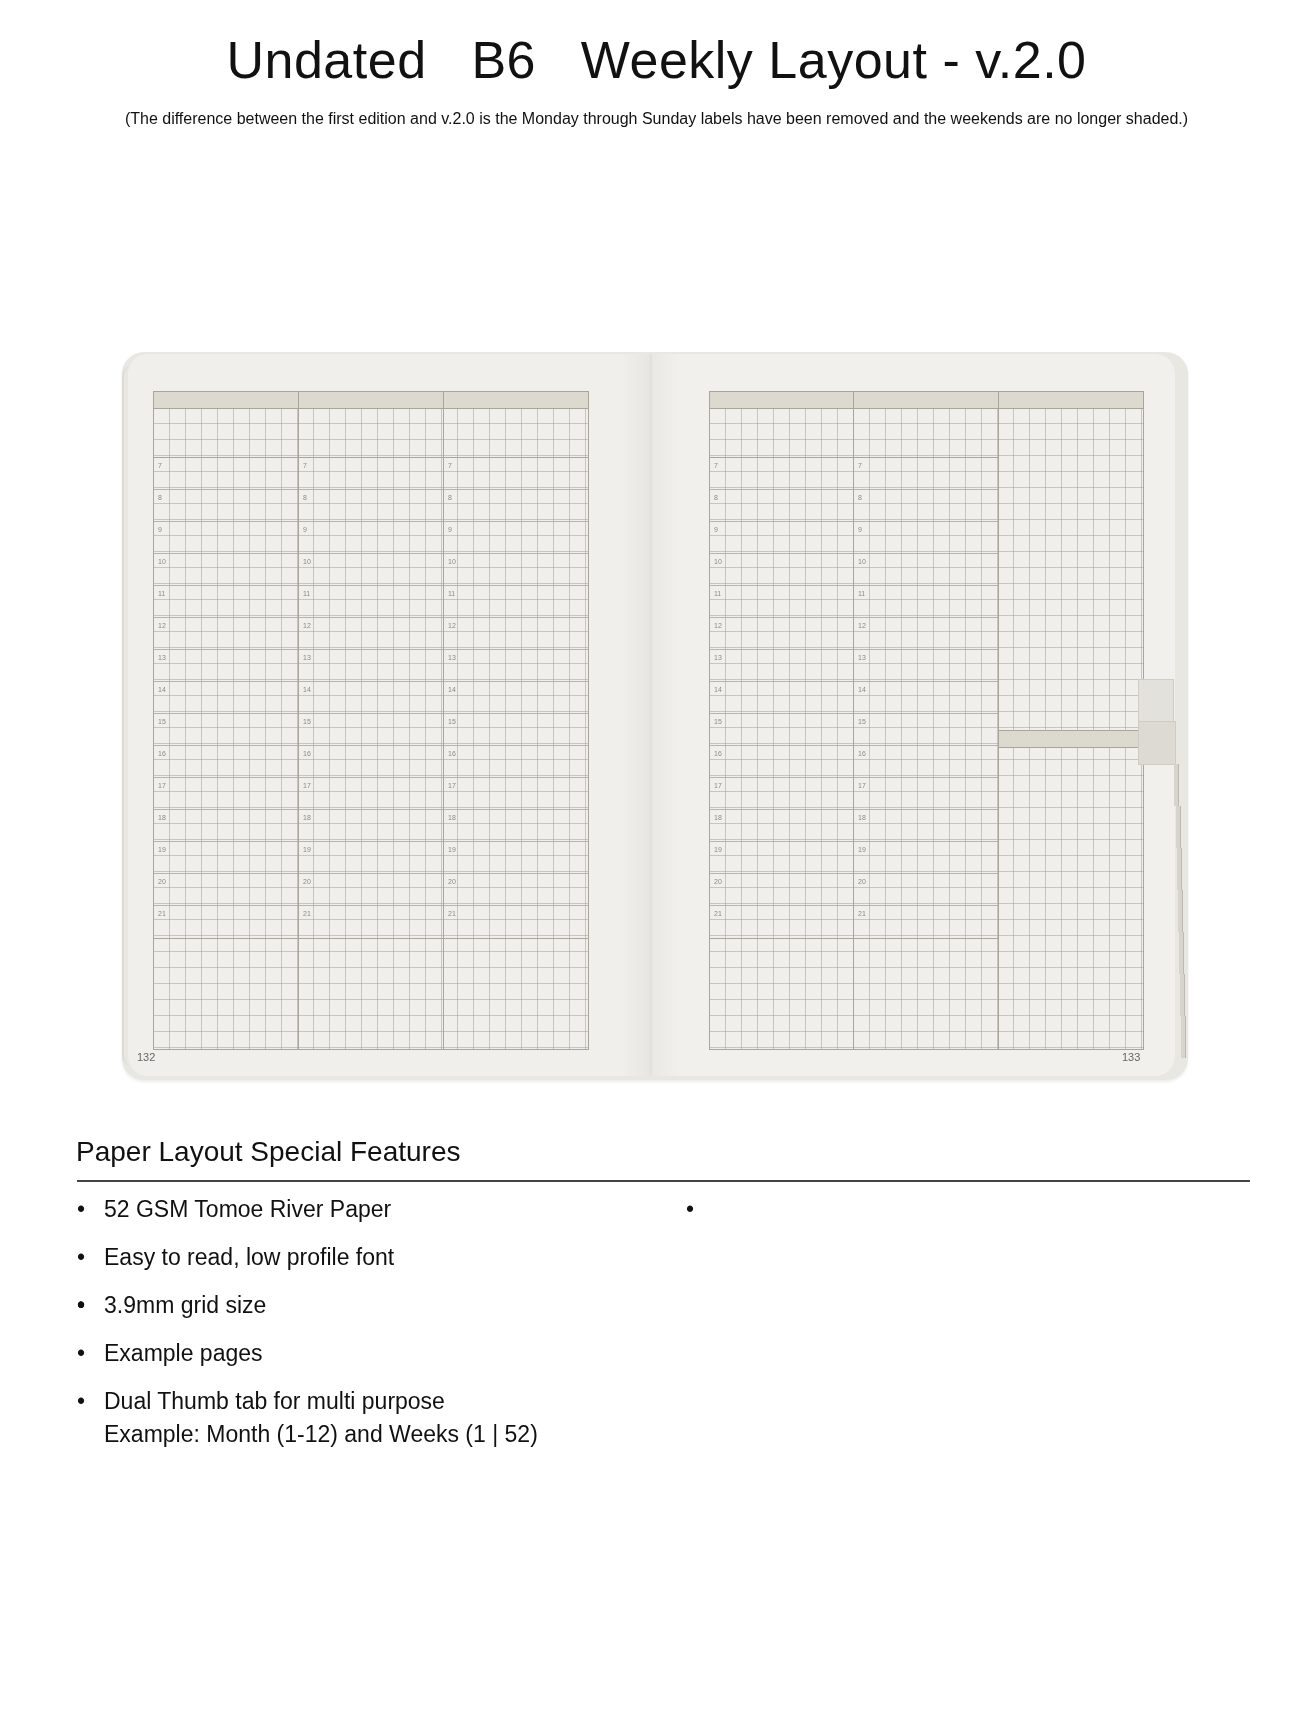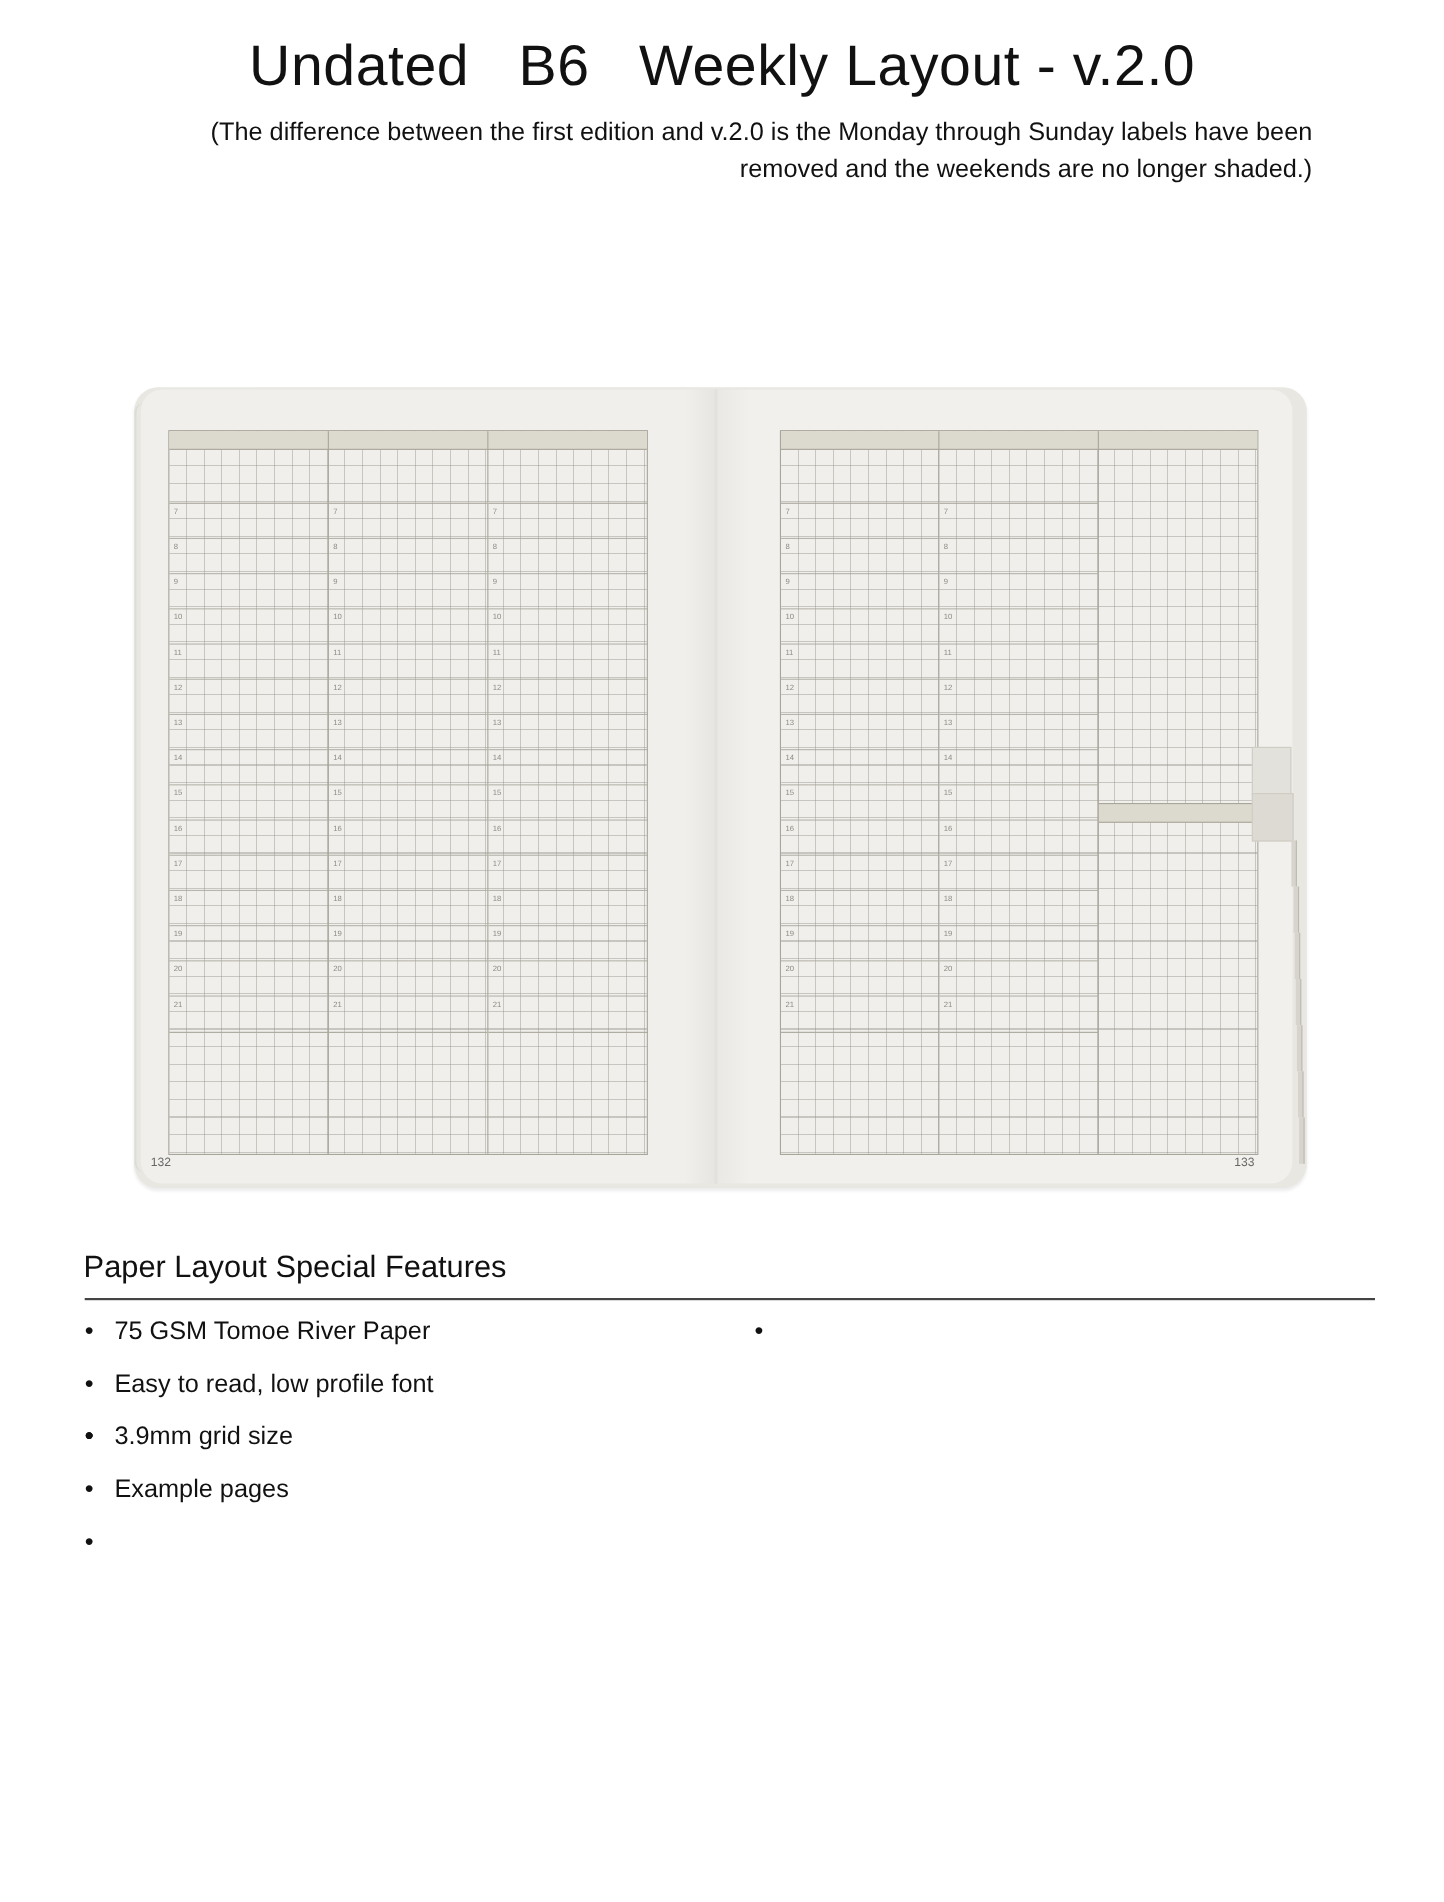--- a/index.html
+++ b/index.html
@@ -1,21 +1,21 @@
 <!DOCTYPE html>
 <html><head>
 <meta charset="utf-8">
 <style>
   html, body { margin:0; padding:0; background:#ffffff; }
   body { width:1313px; height:1729px; position:relative; overflow:hidden;
          font-family:"Liberation Sans", "DejaVu Sans", sans-serif; color:#111; }
   .title { position:absolute; left:0; width:1313px; top:30px; text-align:center;
            font-size:52px; font-weight:400; letter-spacing:0.5px; white-space:pre; }
-  .subtitle { position:absolute; left:120px; width:1073px; top:102px; text-align:right;
-              font-size:23px; line-height:34px; }
+  .subtitle { position:absolute; left:120px; width:1073px; top:102px; text-align:center;
+              font-size:16px; line-height:34px; }
 
   .notebook { position:absolute; left:122px; top:352px; width:1066px; height:728px; }
   .cover { position:absolute; left:0; top:0; width:1066px; height:728px;
            background:#e8e7e2; border-radius:22px;
            box-shadow: 0 2px 3px rgba(0,0,0,0.08); }
   .page-left { position:absolute; left:6px; top:2px; width:522px; height:722px;
                background:#f0efeb; border-radius:20px 0 0 20px; }
   .page-right { position:absolute; left:528px; top:2px; width:525px; height:722px;
                 background:#f1f0ec; border-radius:0 20px 20px 0; }
   .spine-shade { position:absolute; left:500px; top:2px; width:60px; height:722px;
@@ -236,23 +236,24 @@
   <div class="side-tab" style="left:1056px; top:538px; height:42px;"></div>
   <div class="side-tab" style="left:1057px; top:580px; height:42px;"></div>
   <div class="side-tab" style="left:1058px; top:622px; height:42px;"></div>
   <div class="side-tab" style="left:1059px; top:664px; height:42px;"></div>
 </div>
 
 <div class="features-title">Paper Layout Special Features</div>
 <div class="rule"></div>
 
 <ul class="feat-list" id="feat-left" style="left:77px; top:1193px; width:540px;">
-    <li><span class="bullet">•</span><span style="white-space: pre-line;">75 GSM Tomoe River Paper</span></li>
+    <li><span class="bullet">•</span><span style="white-space: pre-line;">52 GSM Tomoe River Paper</span></li>
     <li><span class="bullet">•</span><span style="white-space: pre-line;">Easy to read, low profile font</span></li>
     <li><span class="bullet">•</span></li>
     <li><span class="bullet">•</span></li>
     <li><span class="bullet">•</span><span style="white-space: pre-line;">3.9mm grid size</span></li>
     <li><span class="bullet">•</span><span style="white-space: pre-line;">Example pages</span></li>
-    <li><span class="bullet">•</span></li>
+    <li><span class="bullet">•</span><span style="white-space: pre-line;">Dual Thumb tab for multi purpose
+Example: Month (1-12) and Weeks (1 | 52)</span></li>
   </ul>
 <ul class="feat-list" id="feat-right" style="left:686px; top:1193px; width:560px;">
     <li><span class="bullet">•</span></li>
   </ul>
 
 </body></html>

